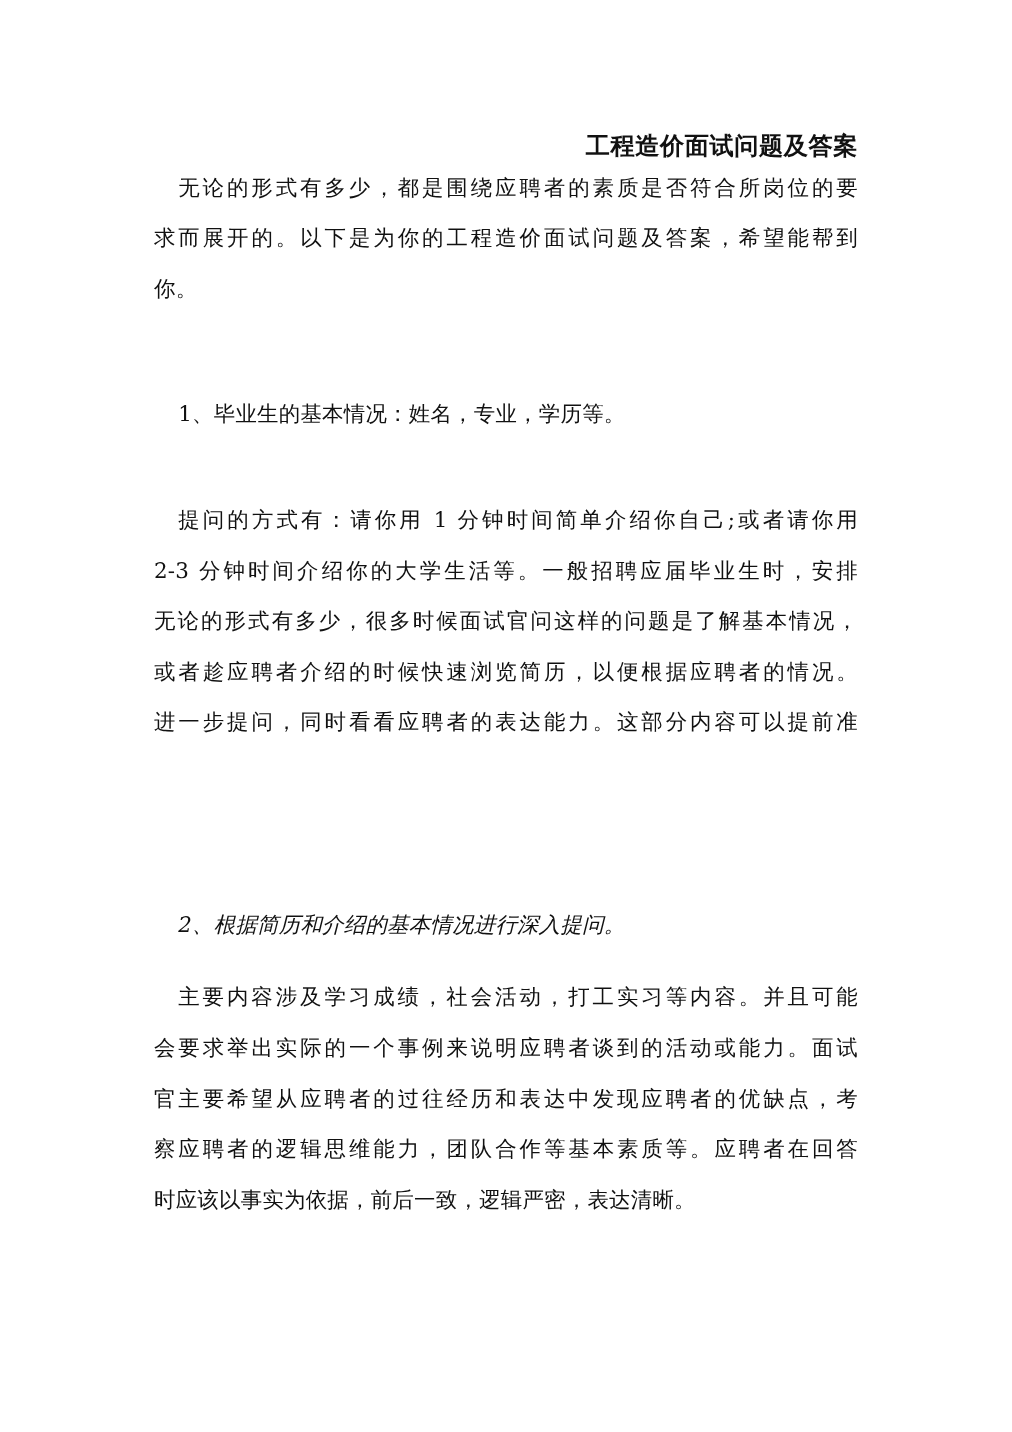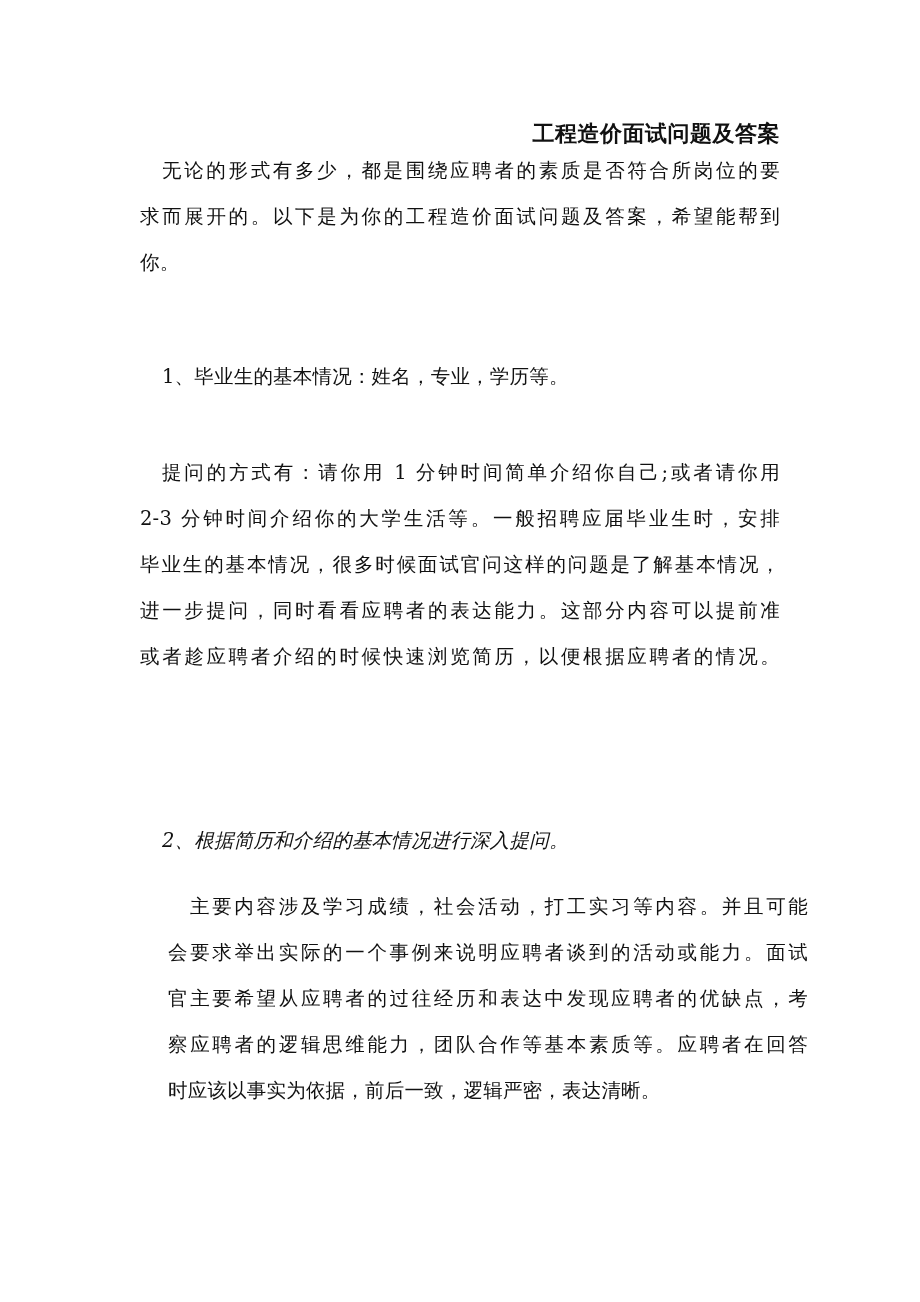--- a/index.html
+++ b/index.html
@@ -69,30 +69,30 @@
     <span class="line last">你。</span>
   </div>
 
   <div class="para" style="top:354px;">
     <span class="line indent last">1、毕业生的基本情况：姓名，专业，学历等。</span>
   </div>
 
   <div class="para" style="top:450px;">
     <span class="line indent">提问的方式有：请你用 1 分钟时间简单介绍你自己;或者请你用</span>
     <span class="line">2-3 分钟时间介绍你的大学生活等。一般招聘应届毕业生时，安排</span>
-    <span class="line">毕业生的基本情况，很多时候面试官问这样的问题是了解基本情况，</span>
+    <span class="line">无论的形式有多少，很多时候面试官问这样的问题是了解基本情况，</span>
+    <span class="line">或者趁应聘者介绍的时候快速浏览简历，以便根据应聘者的情况。</span>
     <span class="line">进一步提问，同时看看应聘者的表达能力。这部分内容可以提前准</span>
-    <span class="line">或者趁应聘者介绍的时候快速浏览简历，以便根据应聘者的情况。</span>
   </div>
 
   <div class="para" style="top:818px;font-style:italic;">
     <span class="line indent last">2、根据简历和介绍的基本情况进行深入提问。</span>
   </div>
 
-  <div class="para" style="top:884px;margin-left:28px;">
+  <div class="para" style="top:884px;">
     <span class="line indent">主要内容涉及学习成绩，社会活动，打工实习等内容。并且可能</span>
     <span class="line">会要求举出实际的一个事例来说明应聘者谈到的活动或能力。面试</span>
     <span class="line">官主要希望从应聘者的过往经历和表达中发现应聘者的优缺点，考</span>
     <span class="line">察应聘者的逻辑思维能力，团队合作等基本素质等。应聘者在回答</span>
     <span class="line last">时应该以事实为依据，前后一致，逻辑严密，表达清晰。</span>
   </div>
 
 </div>
 
 </body></html>

